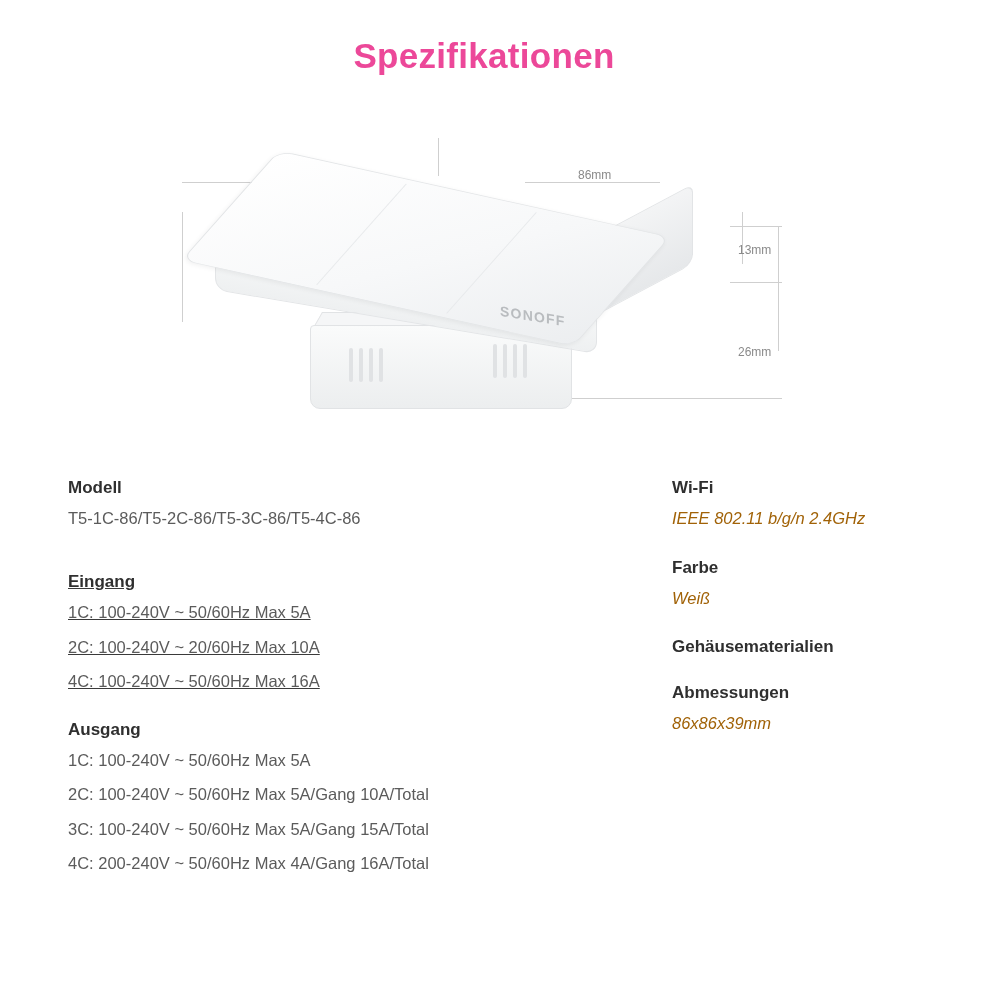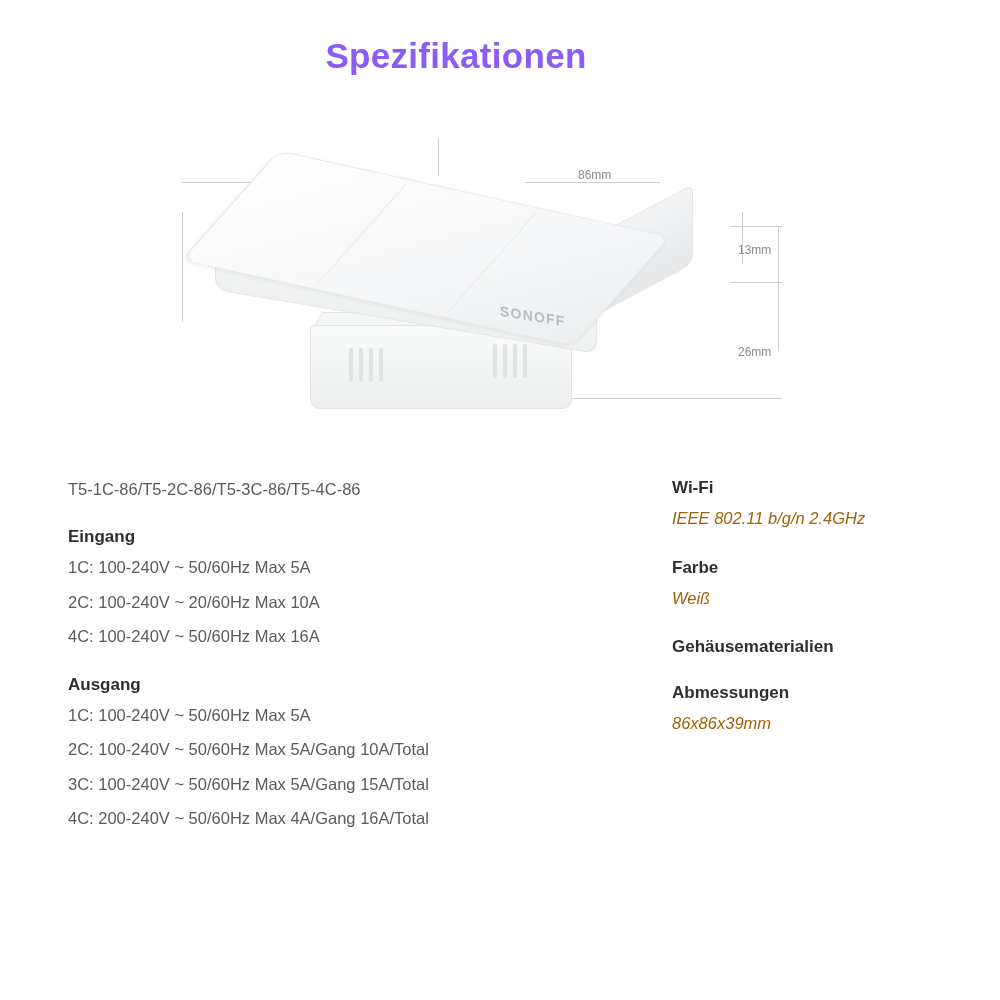--- a/index.html
+++ b/index.html
@@ -18,22 +18,23 @@
 
   
   .page-title {
     position: absolute;
     top: 36px;
     left: 0;
     width: 912px;
     text-align: center;
     font-size: 35px;
     font-weight: bold;
-    color: #8b5cf6;
+    color: #ec4899;
     letter-spacing: 0.3px;
+    padding-left: 28px;
   }
 
   
   .product-figure {
     position: absolute;
     top: 130px;
     left: 130px;
     width: 740px;
     height: 330px;
   }
@@ -236,24 +237,25 @@
       <div class="split s2"></div>
     </div>
     <div class="brand-mark">SONOFF</div>
   </div>
 </div>
 
 <div class="specs">
   <div class="col-left">
 
     <div class="spec-group">
+      <div class="spec-heading">Modell</div>
       <div class="spec-line">T5-1C-86/T5-2C-86/T5-3C-86/T5-4C-86</div>
     </div>
 
-    <div class="spec-group" style="margin-top:26px;">
+    <div class="spec-group" style="margin-top:42px;text-decoration:underline;">
       <div class="spec-heading">Eingang</div>
       <div class="spec-line">1C: 100-240V ~ 50/60Hz  Max 5A</div>
       <div class="spec-line">2C: 100-240V ~ 20/60Hz  Max 10A</div>
       <div class="spec-line">4C: 100-240V ~ 50/60Hz  Max 16A</div>
     </div>
 
     <div class="spec-group" style="margin-top:26px;">
       <div class="spec-heading">Ausgang</div>
       <div class="spec-line">1C: 100-240V ~ 50/60Hz  Max 5A</div>
       <div class="spec-line">2C: 100-240V ~ 50/60Hz  Max 5A/Gang 10A/Total</div>

